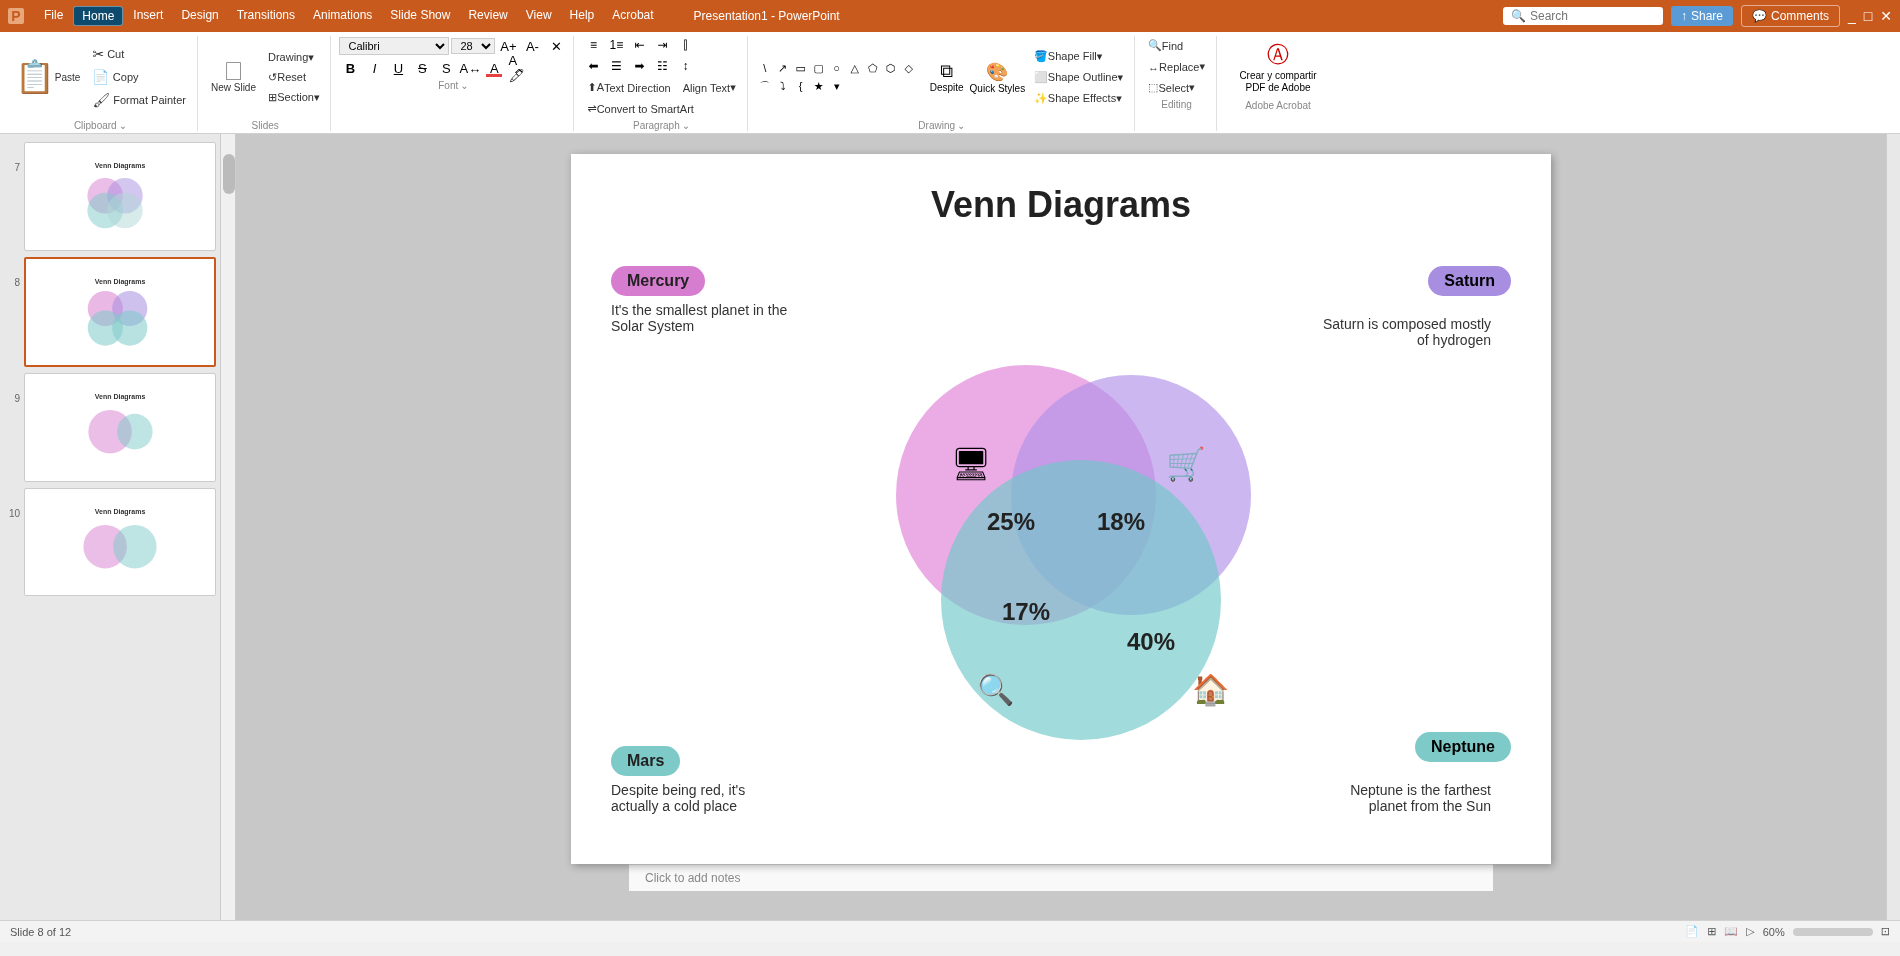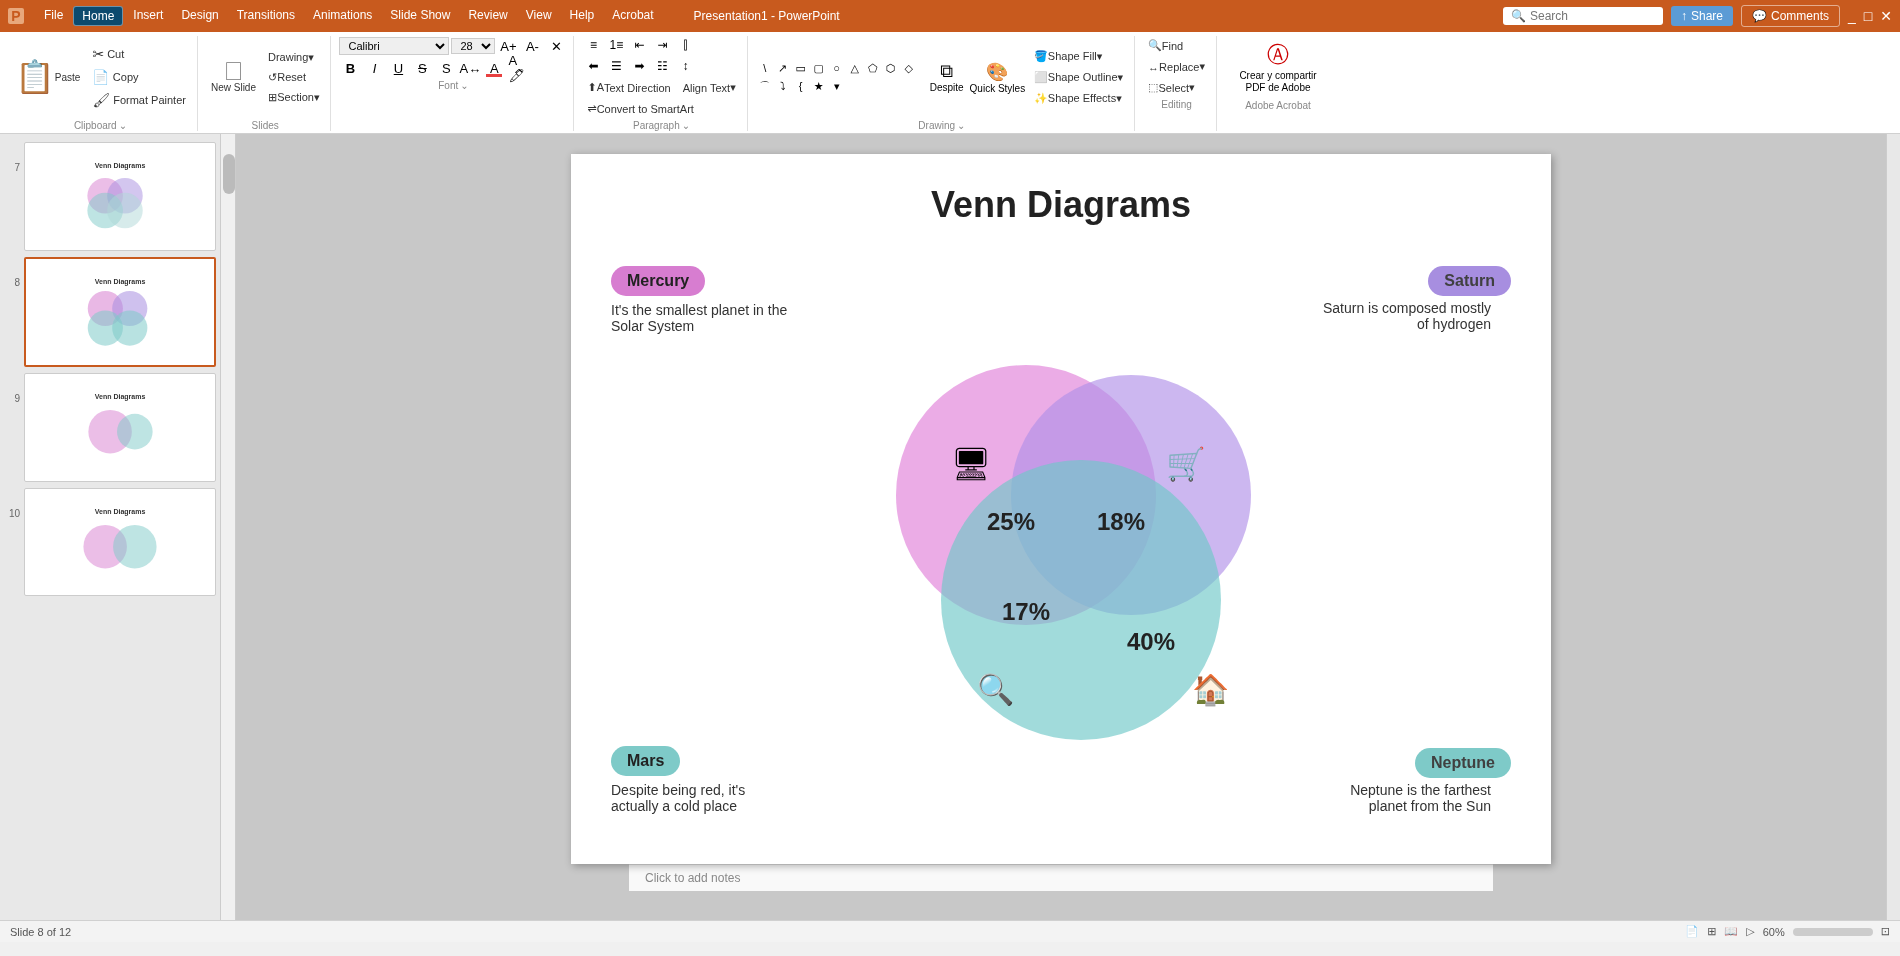--- a/index.html
+++ b/index.html
@@ -273,27 +273,27 @@
     .right-labels {
       display: flex;
       flex-direction: column;
       justify-content: space-between;
       width: 200px;
       padding: 20px 0;
       text-align: right;
     }
     .planet-badge-right {
       background: #a78ee0;
-      color: #404040;
+      color: #000000;
       font-weight: bold;
       font-size: 16px;
       padding: 6px 16px;
       border-radius: 20px;
       display: inline-block;
-      margin-bottom: 4px;
+      margin-bottom: 20px;
     }
     .planet-badge-right.green { background: #7ecac8; }
 
     
     .status-bar {
       height: 22px;
       background: #f3f3f3;
       border-top: 1px solid #d0d0d0;
       display: flex;
       align-items: center;

